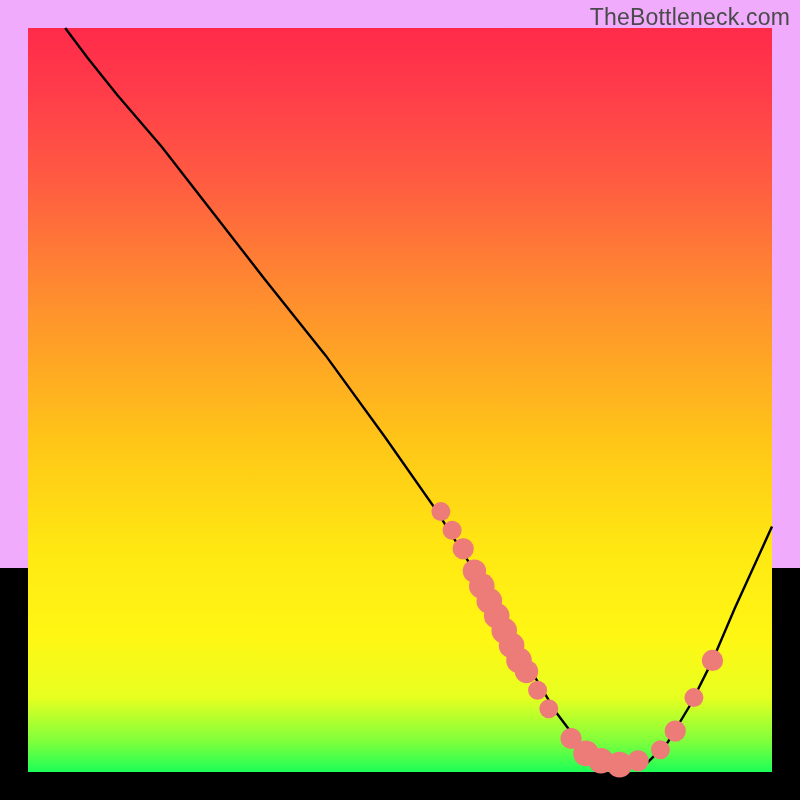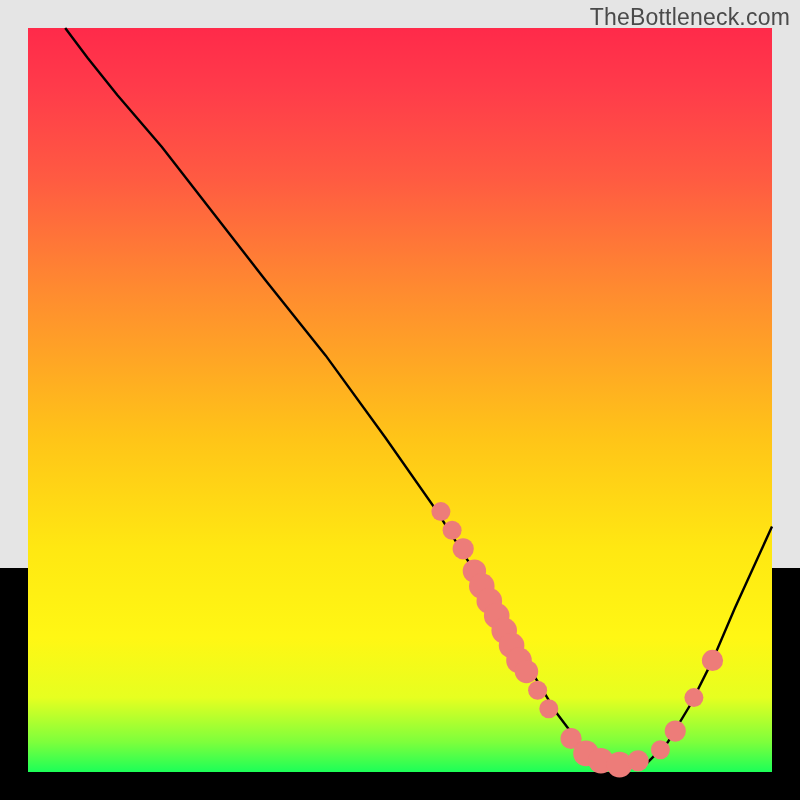--- a/index.html
+++ b/index.html
@@ -11,21 +11,21 @@
     overflow: hidden;
     position: relative;
     font-family: Arial, Helvetica, sans-serif;
   }
   .frame {
     position: absolute;
     left: 0;
     top: 0;
     width: 800px;
     height: 568px;
-    background: #e5e5e5;
+    background: #f0abfc;
   }
   .plot-area {
     position: absolute;
     left: 28px;
     top: 28px;
     width: 744px;
     height: 744px;
     
     background: linear-gradient(
       to bottom,

